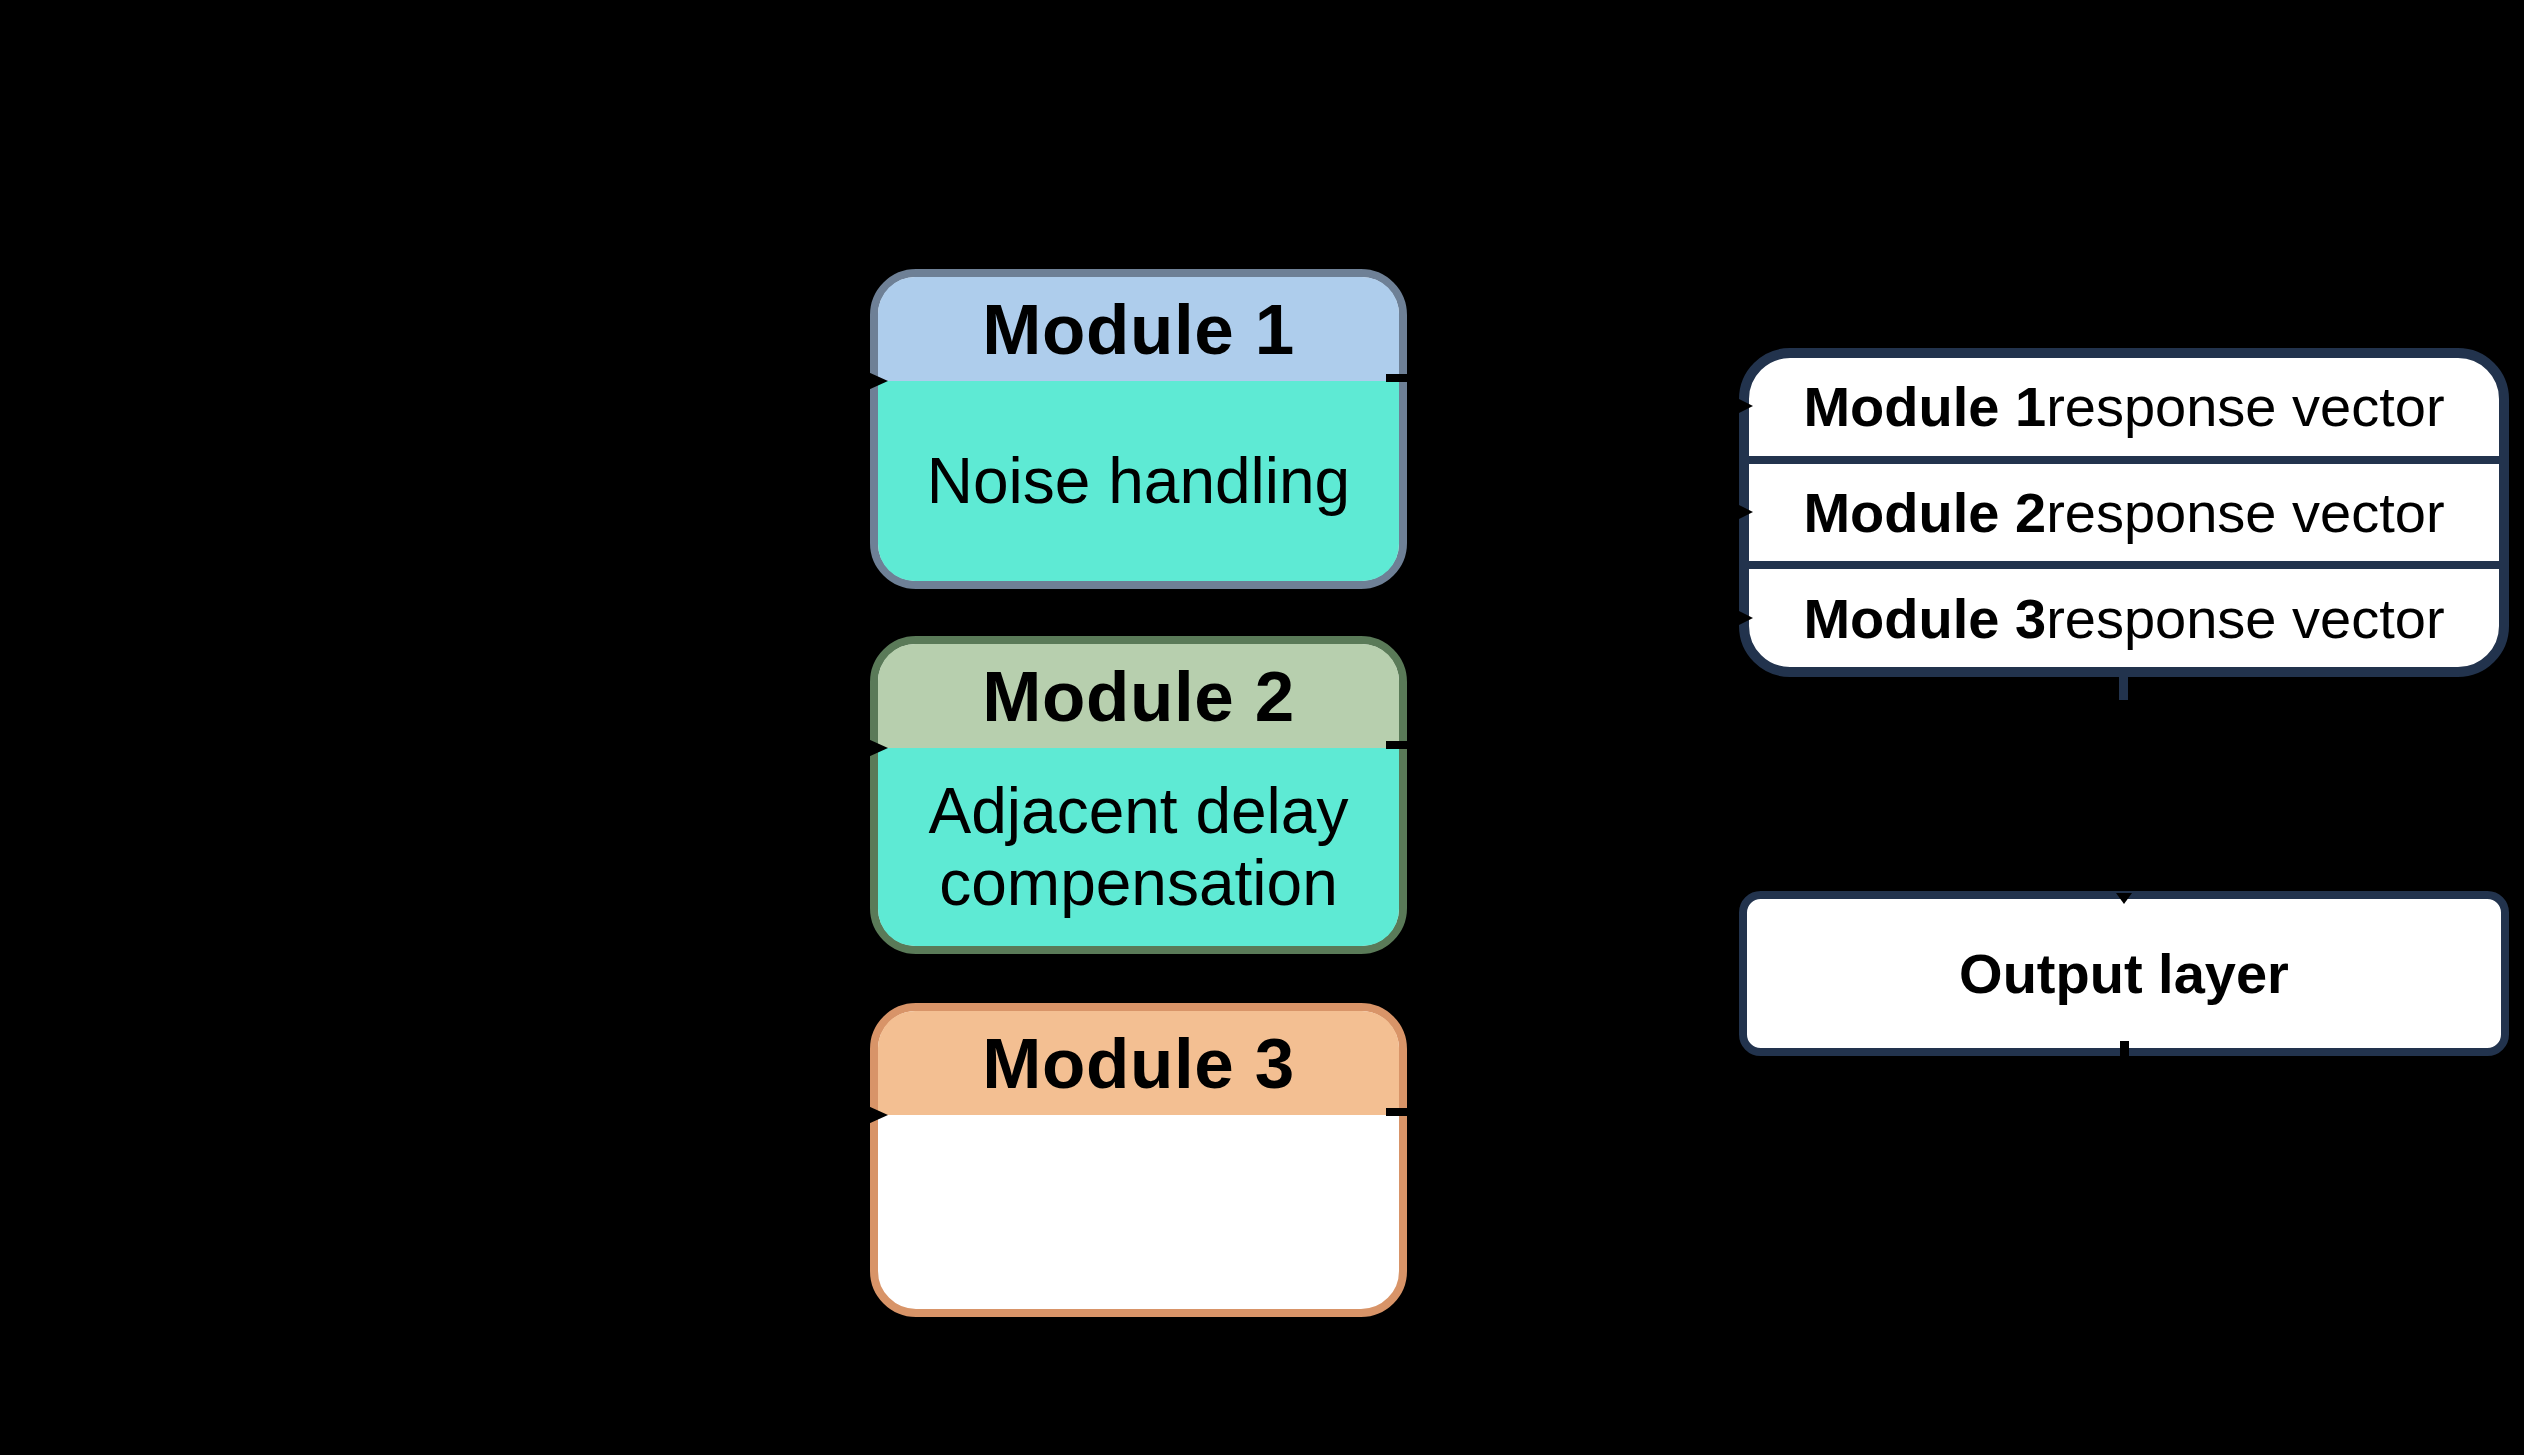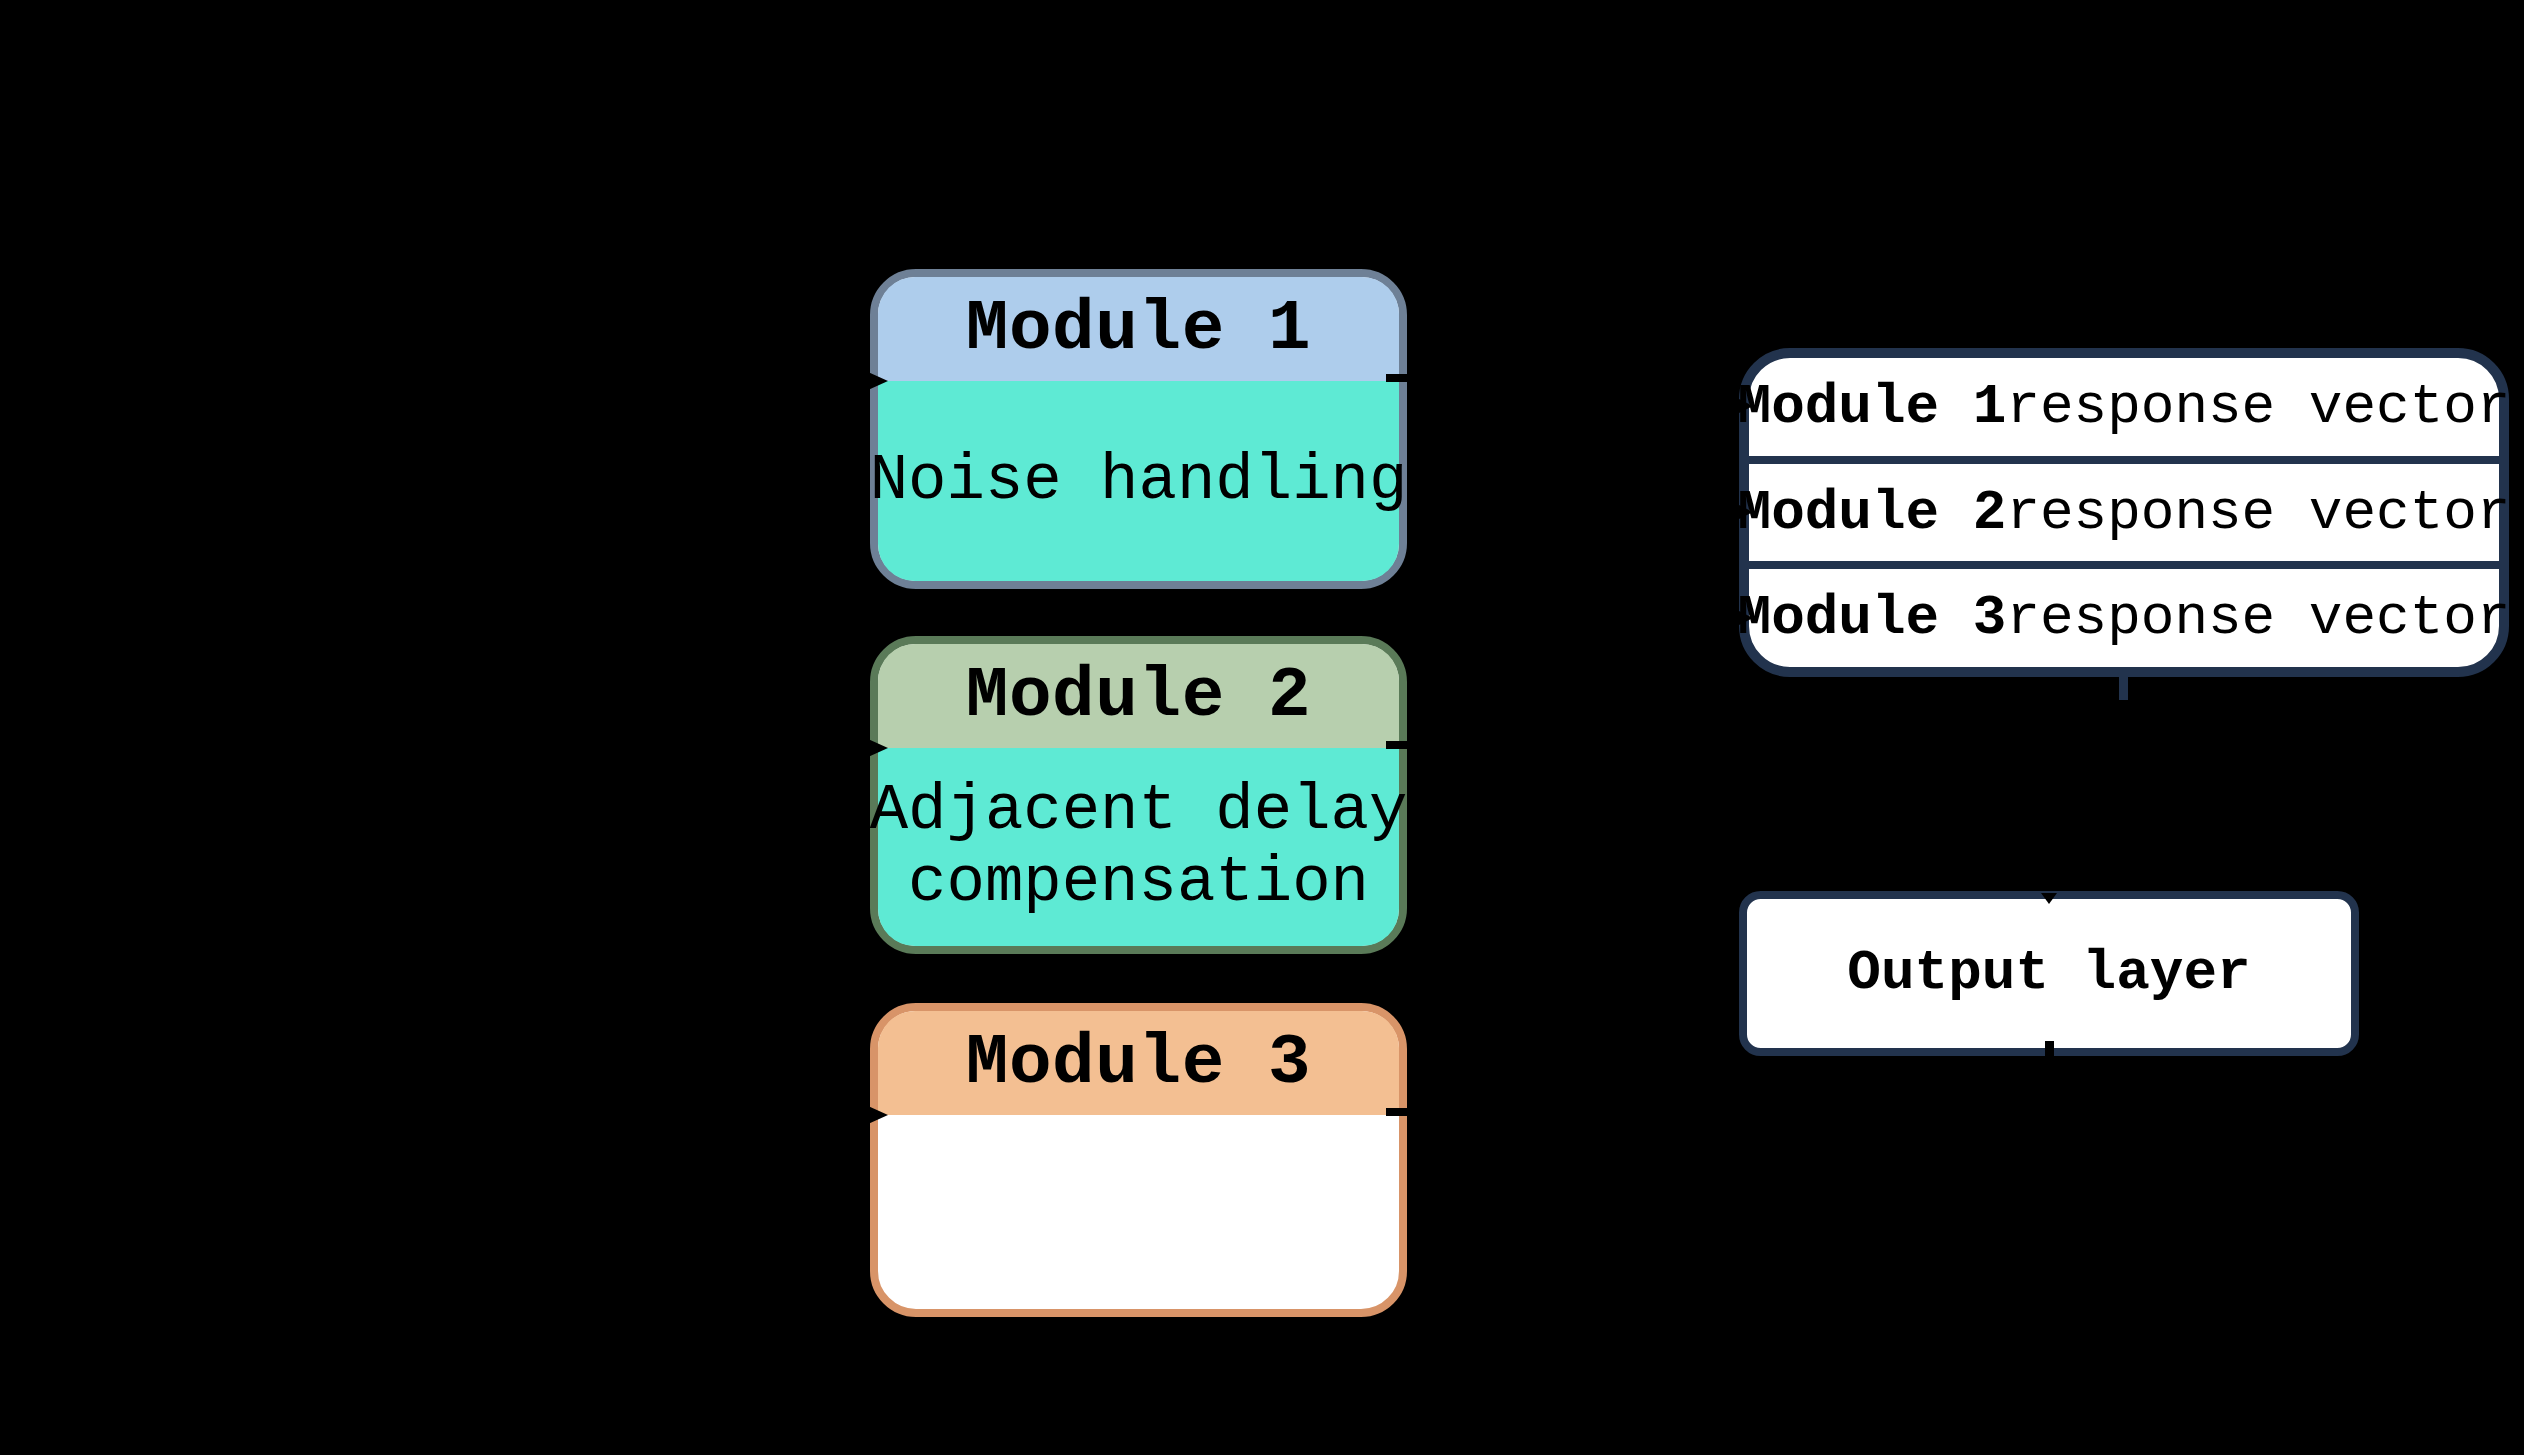--- a/index.html
+++ b/index.html
@@ -1,20 +1,20 @@
 <!DOCTYPE html>
 <html style="--navy: #22334d; --bg: #000000;font-size:10.2px"><head>
 <meta charset="utf-8">
 <style>
   html,body{margin:0;padding:0;background:#000;}
   .canvas{
     position:relative;
     width:2525px;height:1456px;
     background:var(--bg,#000000);
-    font-family:Liberation Mono, monospace;
+    font-family:Liberation Sans, sans-serif;
     color:#000;
     overflow:hidden;
   }
   
   .module{
     position:absolute;
     left:870px;width:537px;
     background:#ffffff;
     border:8.3px solid #888;
     border-radius:46px;
@@ -105,21 +105,21 @@
     position:absolute;
     left:2119px;top:673px;
     width:9px;height:27px;
     background:var(--navy,#22334d);
   }
 
   
   .output{
     position:absolute;
     left:1739px;top:891px;
-    width:620px;height:165px;
+    width:770px;height:165px;
     box-sizing:border-box;
     background:#fff;
     border:8.3px solid var(--navy,#22334d);
     border-radius:21.6px;
     display:flex;flex-direction:column;
     align-items:center;justify-content:center;
     overflow:visible;
   }
   .output-line1{font-size:56px;font-weight:bold;line-height:1.2;white-space:nowrap;}
   .output-line2{font-size:56px;line-height:1.2;white-space:nowrap;}

